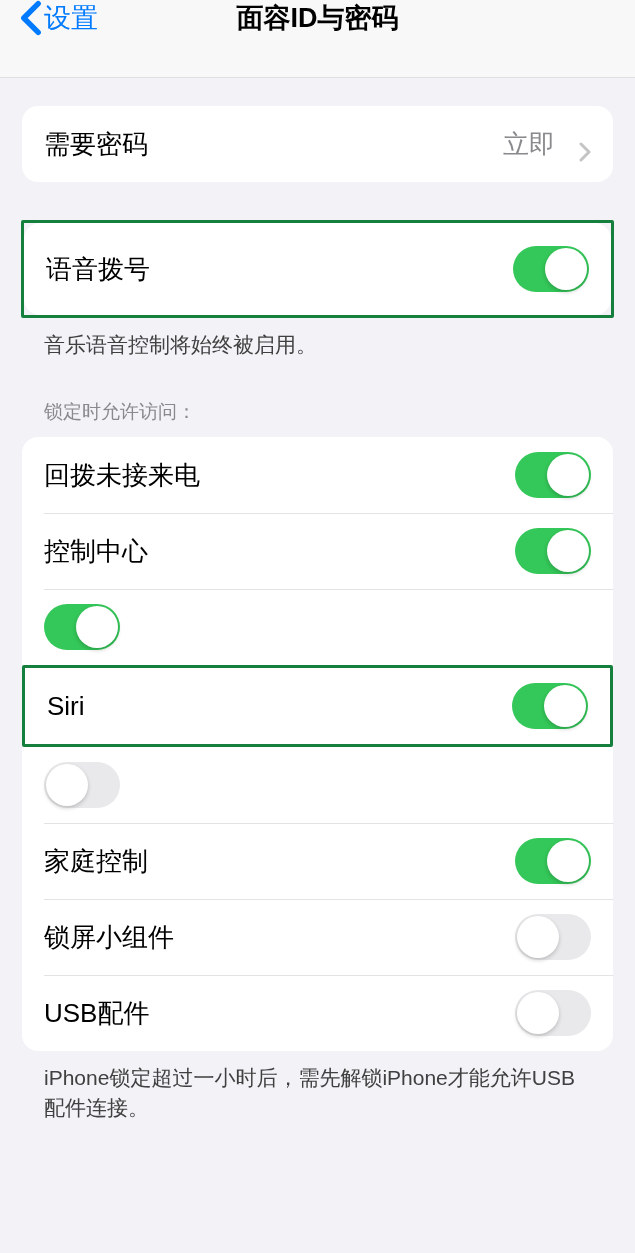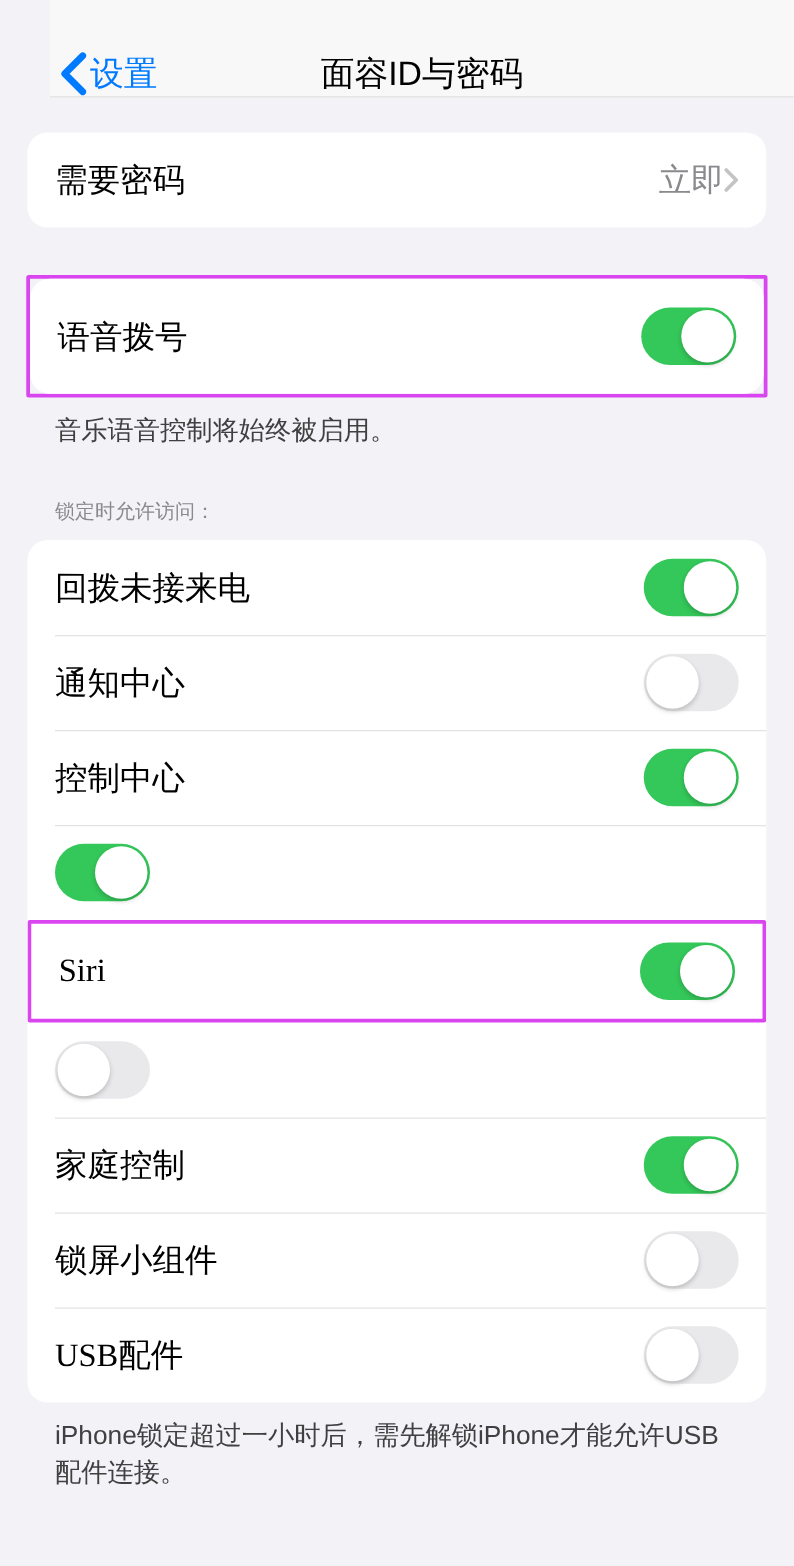--- a/index.html
+++ b/index.html
@@ -12,53 +12,51 @@
       background: #f2f2f7;
       width: 635px;
       height: 1253px;
       overflow: hidden;
     }
     .nav-bar {
       height: 78px;
       background: #f8f8f8;
       border-bottom: 1px solid #e0e0e0;
       display: flex;
-      align-items: flex-end;
+      align-items: flex-start;
       position: relative;
-      padding: 0 8px;
-      margin-left: 40px;
+      padding: 0 20px;
     }
     .back-button {
       display: flex;
       align-items: center;
       color: #007aff;
       font-size: 27px;
       cursor: pointer;
     }
     .back-chevron {
       width: 22px;
       height: 36px;
       margin-right: 2px;
     }
     .nav-title {
       position: absolute;
       left: 50%;
       transform: translateX(-50%);
       font-size: 27px;
-      font-weight: 400;
+      font-weight: 700;
       color: #000;
     }
     .content {
       padding: 28px 22px 0 22px;
     }
     .group {
       background: #fff;
       border-radius: 16px;
       overflow: hidden;
-      font-family: Liberation Serif, serif;
     }
     .row {
       display: flex;
       align-items: center;
       justify-content: space-between;
       padding: 0 22px;
       min-height: 76px;
       position: relative;
     }
     .row + .row::before {
@@ -69,39 +67,39 @@
       top: 0;
       height: 1px;
       background: #e3e3e6;
     }
     .row-label {
       font-size: 26px;
       color: #000;
     }
     .row-value-wrap {
       display: flex;
-      align-items: center;
-      gap: 0;
+      align-items: flex-end;
+      gap: 24px;
     }
     .row-value {
       font-size: 26px;
       color: #8a8a8e;
     }
     .chevron-right {
       width: 12px;
       height: 20px;
     }
     .footer-text {
       font-size: 21px;
       color: #404040;
       padding: 12px 22px 0 22px;
       line-height: 1.4;
     }
     .header-text {
-      font-size: 16px;
+      font-size: 19px;
       color: #8a8a8e;
       padding: 0 22px 12px 22px;
     }
     .spacer-small {
       height: 38px;
     }
     .spacer-medium {
       height: 40px;
     }
     .toggle {
@@ -127,21 +125,21 @@
       top: 2px;
       box-shadow: 0 2px 4px rgba(0,0,0,0.2);
     }
     .toggle-on .toggle-knob {
       right: 2px;
     }
     .toggle-off .toggle-knob {
       left: 2px;
     }
     .highlight-box {
-      border: 3px solid #d946ef;
+      border: 3px solid #15803d;
       border-radius: 2px;
       margin: 0 -1px;
     }
   </style>
 </head>
 <body>
 
 <div class="nav-bar">
   <div class="back-button">
     <svg class="back-chevron" viewBox="0 0 12 20" fill="none">
@@ -186,26 +184,20 @@
   <div class="header-text">锁定时允许访问：</div>
 
   <div class="group" id="lock-access-group">
       <div class="row">
         <span class="row-label">回拨未接来电</span>
         <div class="toggle toggle-on">
           <div class="toggle-knob"></div>
         </div>
       </div>
       <div class="row">
-        <span class="row-label">通知中心</span>
-        <div class="toggle toggle-off">
-          <div class="toggle-knob"></div>
-        </div>
-      </div>
-      <div class="row">
         <span class="row-label">控制中心</span>
         <div class="toggle toggle-on">
           <div class="toggle-knob"></div>
         </div>
       </div>
       <div class="row">
         <div class="toggle toggle-on">
           <div class="toggle-knob"></div>
         </div>
       </div>

